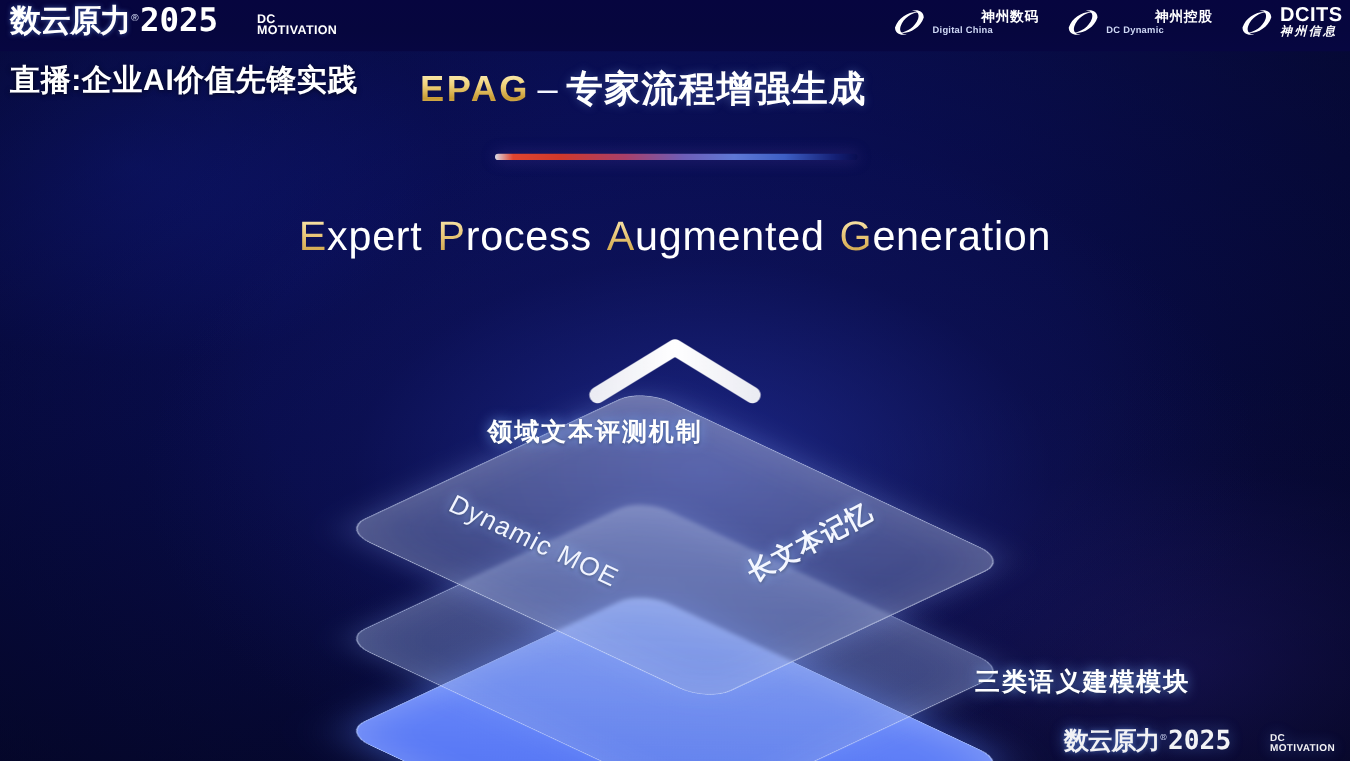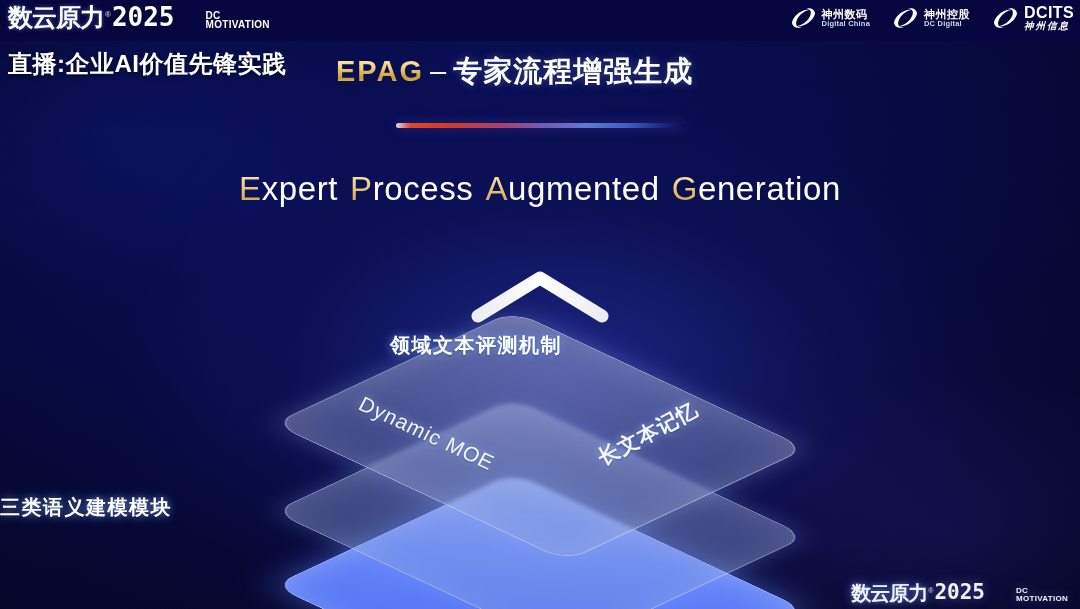--- a/index.html
+++ b/index.html
@@ -54,21 +54,21 @@
   .brand-motiv .mv { font-size:10px; font-weight:bold; letter-spacing:.3px; color:#fff; }
 
   
   #partners {
     position:absolute; right:6px; top:5px;
     display:flex; align-items:center; gap:22px;
   }
   .partner { display:flex; align-items:center; gap:5px; }
   .swirl { width:27px; height:24px; flex:0 0 auto; }
   .partner-txt { display:flex; flex-direction:column; line-height:1.05; }
-  .partner-cn { font-size:11px; font-weight:bold; color:#ffffff; letter-spacing:.5px; white-space:nowrap; }
+  .partner-cn { font-size:11px; font-weight:bold; color:#ffffff; letter-spacing:.5px; white-space:nowrap;margin-left:39px; }
   .partner-en { font-size:7.5px; font-weight:bold; color:#cfd8f5; letter-spacing:.2px; white-space:nowrap; }
   .partner-big { font-size:16px; font-weight:bold; color:#fff; letter-spacing:.4px; line-height:1; }
   .partner-sub { font-size:9.5px; font-weight:bold; color:#fff; letter-spacing:2px; line-height:1.15;font-style:italic; }
 
   
   #livebar {
     position:absolute; left:8px; top:48px; z-index:18;
     font-size:24px; font-weight:bold; color:#ffffff;
     letter-spacing:.5px; white-space:nowrap;
     text-shadow:0 1px 4px rgba(0,0,0,.6);
@@ -181,21 +181,21 @@
     box-shadow:0 0 42px rgba(90,130,255,0.55), inset 0 0 40px rgba(255,255,255,0.22);
   }
 
   
   .layer-label {
     position:absolute; z-index:15;
     color:#ffffff; font-weight:bold; white-space:nowrap;
     text-shadow:0 0 10px rgba(120,170,255,.85), 0 1px 3px rgba(0,0,0,.45);
   }
   #label-top { left:0; right:0; top:332px; text-align:center; font-size:20px; letter-spacing:1.5px; }
-  #label-bot { left:0; right:0; top:494px; text-align:left; font-size:20px; letter-spacing:1.5px; }
+  #label-bot { left:0; right:0; top:532px; text-align:right; font-size:20px; letter-spacing:1.5px; }
 
   #label-moe {
     left:366px; top:392px; font-size:21px; letter-spacing:1px;
     transform:rotate(25deg) skewX(-3deg);
     transform-origin:left top;
     font-weight:normal;
     color:#f2f5ff;
     text-shadow:0 0 9px rgba(150,190,255,.8), 0 1px 3px rgba(0,0,0,.4);
   }
   #label-mem {
@@ -254,21 +254,21 @@
 
       <div class="partner">
         <span class="swirl">
           <svg viewBox="0 0 54 48" width="27" height="24">
             <path d="M4 32 C10 14 30 4 46 8 C34 6 18 16 13 30 C10 39 16 44 24 42 C16 46 4 43 4 32 Z" fill="#ffffff"></path>
             <path d="M50 16 C44 34 24 44 8 40 C20 42 36 32 41 18 C44 9 38 4 30 6 C38 2 50 5 50 16 Z" fill="#ffffff"></path>
           </svg>
         </span>
         <span class="partner-txt">
           <span class="partner-cn">神州控股</span>
-          <span class="partner-en">DC Digital</span>
+          <span class="partner-en">DC Dynamic</span>
         </span>
       </div>
 
       <div class="partner">
         <span class="swirl">
           <svg viewBox="0 0 54 48" width="27" height="24">
             <path d="M4 32 C10 14 30 4 46 8 C34 6 18 16 13 30 C10 39 16 44 24 42 C16 46 4 43 4 32 Z" fill="#ffffff"></path>
             <path d="M50 16 C44 34 24 44 8 40 C20 42 36 32 41 18 C44 9 38 4 30 6 C38 2 50 5 50 16 Z" fill="#ffffff"></path>
           </svg>
         </span>

